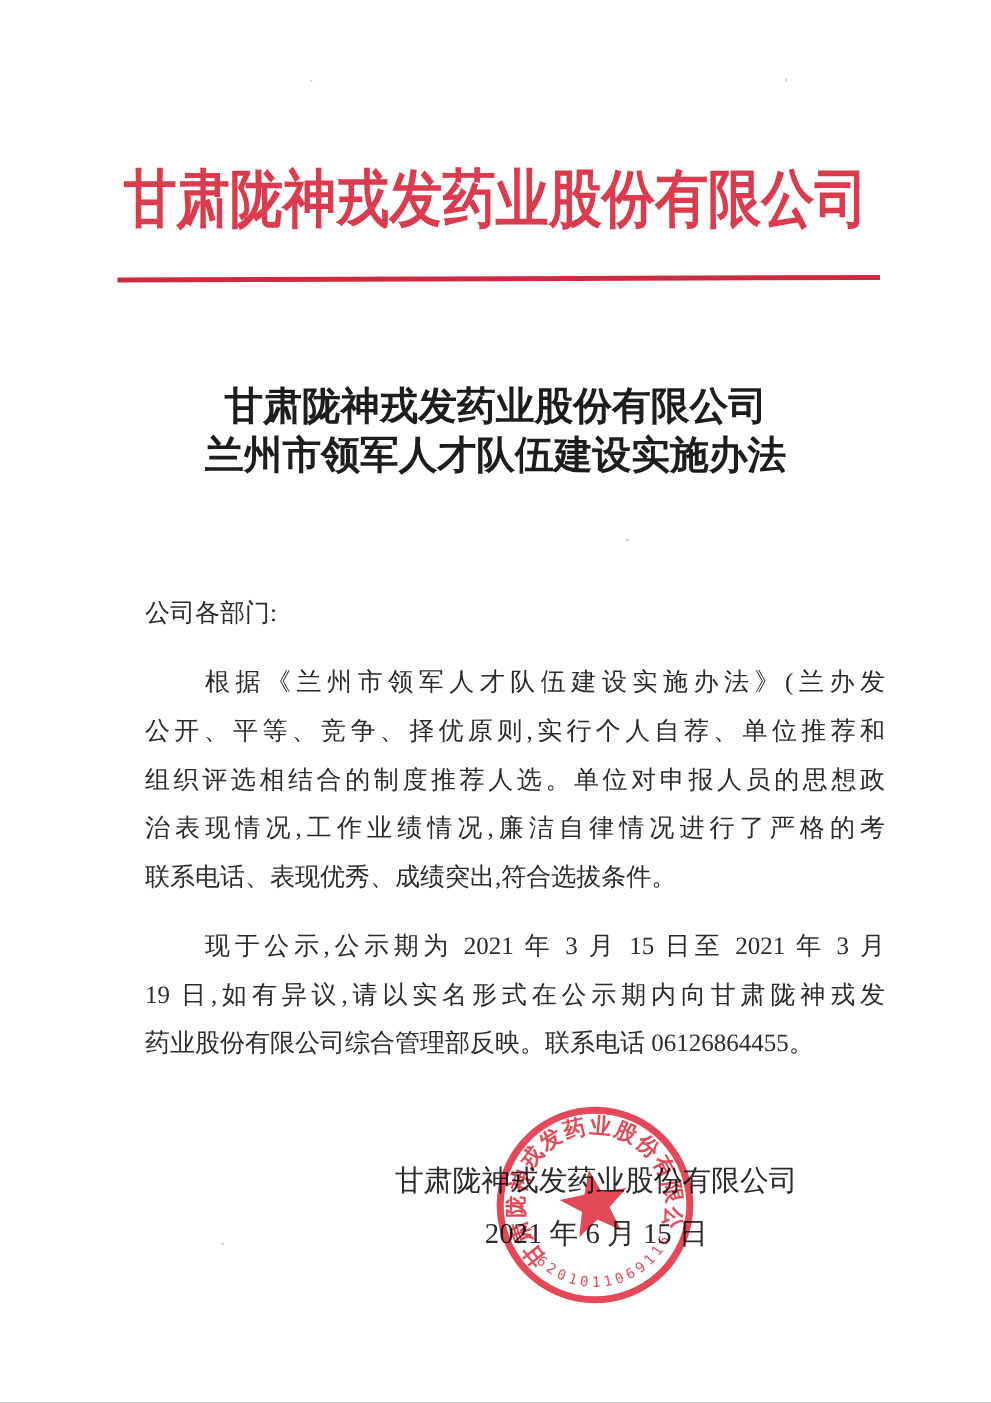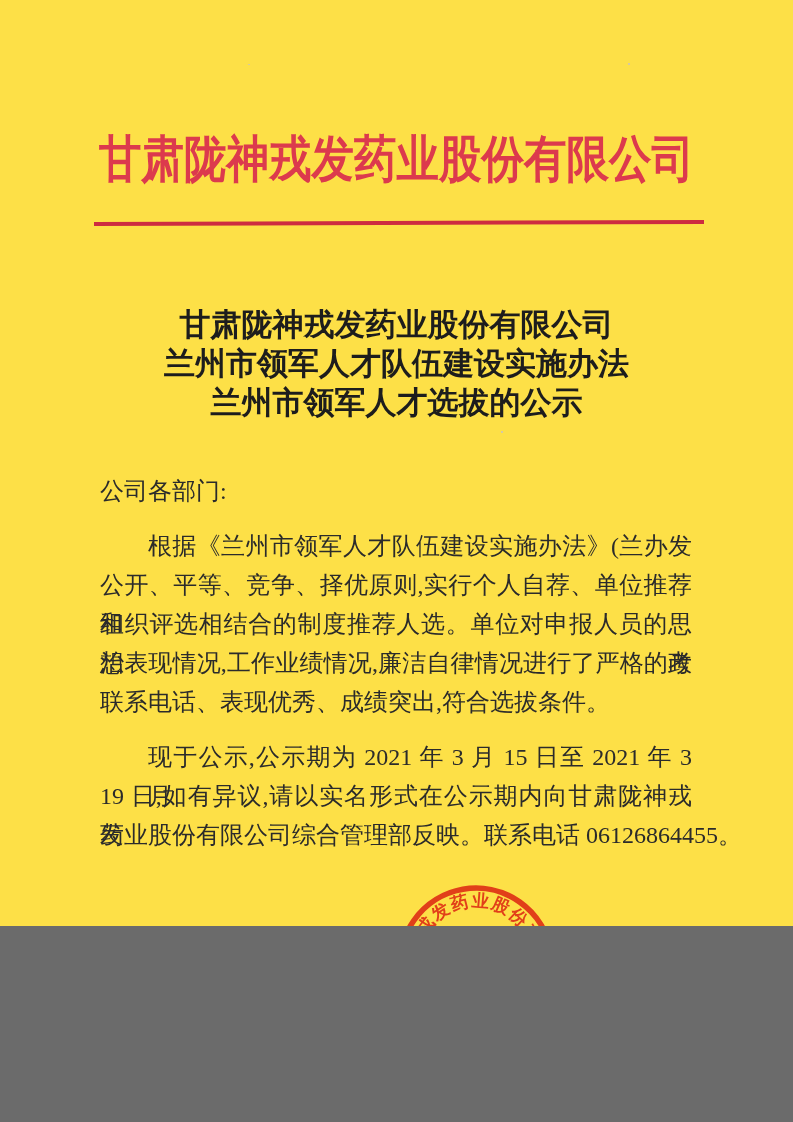--- a/index.html
+++ b/index.html
@@ -2,23 +2,23 @@
 <html><head>
 <meta charset="utf-8">
 <style>
   html,body{margin:0;padding:0;}
   body{
     background:#6b6b6b;
     font-family:"Liberation Serif","DejaVu Serif",serif;
   }
   .page{
     position:relative;
-    width:793px;height:926px;
+    width:793px;height:1122px;
     margin:0 auto;
-    background:#fde047;
+    background:#ffffff;
     overflow:hidden;
     color:#262626;
   }
   
   .letterhead{
     position:absolute;top:126px;left:0;width:100%;
     text-align:center;
     font-size:50px;font-weight:bold;
     color:#dc3a4d;
     letter-spacing:0px;
@@ -36,22 +36,22 @@
   
   .doc-title{
     position:absolute;top:305px;left:0;width:100%;
     text-align:center;
     font-size:31px;font-weight:bold;
     line-height:39px;
     color:#1d1d1d;
   }
   
   .body-block{
-    position:absolute;top:472px;left:100px;width:592px;
-    font-size:24px;line-height:39px;
+    position:absolute;top:472px;left:116px;width:592px;
+    font-size:20px;line-height:39px;
     color:#2b2b2b;
   }
   .bline{height:39px;white-space:nowrap;}
   .bline.just{
     white-space:normal;
     text-align:justify;
     text-align-last:justify;
     -moz-text-align-last:justify;
   }
   .bline.indent{padding-left:48px;margin-top:16px;}
@@ -85,21 +85,20 @@
 
 <div class="page">
 
   <h1 class="letterhead">甘肃陇神戎发药业股份有限公司</h1>
 
   <div class="red-rule"></div>
 
   <div class="doc-title">
     <div>甘肃陇神戎发药业股份有限公司</div>
     <div>兰州市领军人才队伍建设实施办法</div>
-    <div>兰州市领军人才选拔的公示</div>
   </div>
 
   <div class="body-block">
     <div class="bline">公司各部门:</div>
     <div class="bline just indent">根据《兰州市领军人才队伍建设实施办法》(兰办发</div>
     <div class="bline just">公开、平等、竞争、择优原则,实行个人自荐、单位推荐和</div>
     <div class="bline just">组织评选相结合的制度推荐人选。单位对申报人员的思想政</div>
     <div class="bline just">治表现情况,工作业绩情况,廉洁自律情况进行了严格的考</div>
     <div class="bline">联系电话、表现优秀、成绩突出,符合选拔条件。</div>
     <div class="bline just indent">现于公示,公示期为 2021 年 3 月 15 日至 2021 年 3 月</div>

